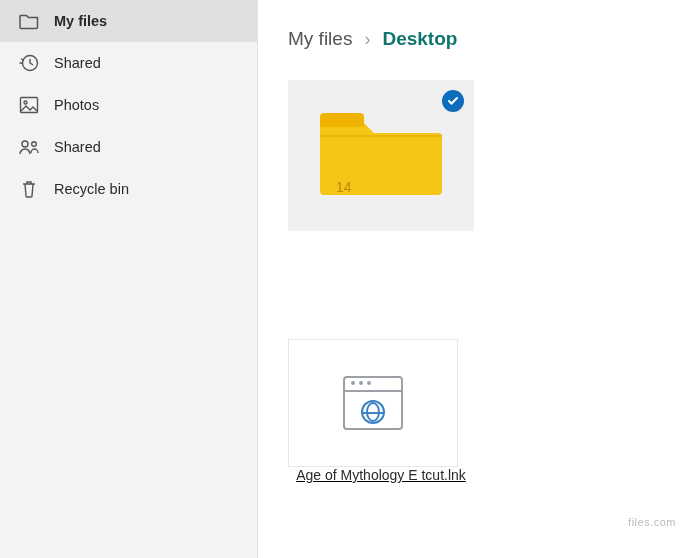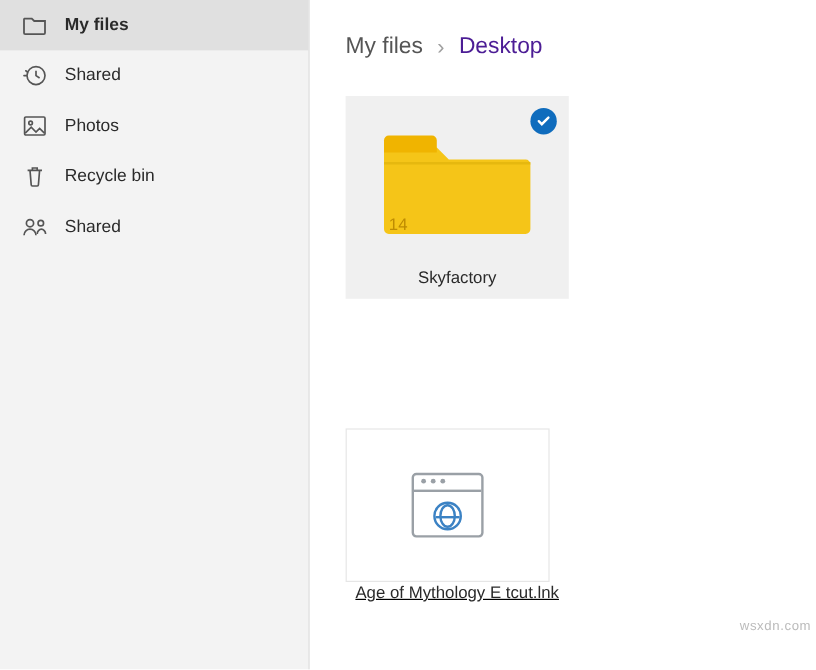--- a/index.html
+++ b/index.html
@@ -4,30 +4,30 @@
 <style>
 * { box-sizing: border-box; margin: 0; padding: 0; font-family: "Segoe UI", Arial, sans-serif; }
 body { width: 680px; height: 558px; overflow: hidden; background: #fff; display: flex; }
 .sidebar { width: 258px; background: #f3f3f3; border-right: 1px solid #e0e0e0; padding-top: 0; }
 .sidebar-item { display: flex; align-items: center; padding: 10px 18px; font-size: 14.5px; color: #2a2a2a; cursor: pointer; }
 .sidebar-item.selected { background: #e0e0e0; font-weight: 600; }
 .sidebar-item .icon { width: 22px; height: 22px; margin-right: 14px; display: inline-flex; align-items: center; justify-content: center; color: #5a5a5a; }
 .main { flex: 1; padding: 28px 22px; position: relative; }
 .breadcrumb { display: flex; align-items: center; font-size: 19px; color: #555; margin-bottom: 30px; margin-left: 8px; }
 .breadcrumb .sep { margin: 0 12px; color: #a0a0a0; font-size: 18px; }
-.breadcrumb .crumb.current { font-weight: 400; color: #4c1d95; }
+.breadcrumb .crumb.current { font-weight: 700; color: #0f766e; }
 .tiles { display: flex; flex-wrap: wrap; gap: 28px; margin-left: 8px; }
 .tile { width: 186px; text-align: center; position: relative; }
 .tile.selected { background: #f0f0f0; padding: 8px; width: 186px; }
 .tile .thumb { width: 170px; height: 125px; display: flex; align-items: center; justify-content: center; margin: 0 auto 10px; position: relative; }
 .tile .name { font-size: 14px; color: #2a2a2a; margin-bottom: 2px; }
 .tile .date { font-size: 12px; color: #888; }
 .check-badge { position: absolute; top: 10px; right: 10px; width: 22px; height: 22px; border-radius: 50%; background: #0f6cbd; display: flex; align-items: center; justify-content: center; }
 .folder-svg { width: 130px; height: 100px; }
-.folder-count { position: absolute; left: 28px; bottom: 18px; font-size: 14px; color: #be8c02; }
+.folder-count { position: absolute; left: 40px; bottom: 18px; font-size: 14px; color: #be8c02; }
 .file-thumb { border: 1px solid #e6e6e6; width: 170px; height: 128px; display:flex; align-items:center; justify-content:center; background:#fff; }
 .shortcut-ico { width: 60px; height: 54px; border: 2px solid #9aa0a6; border-radius: 4px; position: relative; }
 .shortcut-ico:before { content:""; position:absolute; top:0; left:0; right:0; height:12px; border-bottom:2px solid #9aa0a6; }
 .shortcut-ico .dots { position:absolute; top:3px; left:6px; display:flex; gap:4px; }
 .shortcut-ico .dots span { width:4px; height:4px; border-radius:50%; background:#9aa0a6; display:block; }
 .shortcut-ico .globe { position:absolute; top:22px; left:50%; transform:translateX(-50%); width:24px; height:24px; border:2px solid #3b82c4; border-radius:50%; }
 .shortcut-ico .globe:before{content:"";position:absolute;top:0;bottom:0;left:50%;width:10px;transform:translateX(-50%);border:2px solid #3b82c4;border-radius:50%;}
 .shortcut-ico .globe:after{content:"";position:absolute;left:0;right:0;top:50%;height:0;border-top:2px solid #3b82c4;}
 .watermark { position: absolute; right: 4px; bottom: 30px; font-size: 11px; color: #bbb; transform: none; letter-spacing:0.5px;}
 svg { display:block; }
@@ -59,36 +59,36 @@
       <svg width="20" height="18" viewBox="0 0 20 18" fill="none" stroke="#555" stroke-width="1.4">
           <rect x="1.5" y="1.5" width="17" height="15" rx="1"></rect>
           <circle cx="6.5" cy="6.5" r="1.5"></circle>
           <path d="M2 15l5-5 4 4 3-3 4 4"></path>
         </svg>
     </span>
     <span>Photos</span>
   </div>
   <div class="sidebar-item">
     <span class="icon">
-      <svg width="18" height="20" viewBox="0 0 18 20" fill="none" stroke="#555" stroke-width="1.4">
-          <path d="M3 5h12M7 5V3h4v2M5 5l1 12a1 1 0 0 0 1 1h4a1 1 0 0 0 1-1l1-12"></path>
-        </svg>
-    </span>
-    <span>Recycle bin</span>
-  </div>
-  <div class="sidebar-item">
-    <span class="icon">
       <svg width="22" height="18" viewBox="0 0 22 18" fill="none" stroke="#555" stroke-width="1.4">
           <circle cx="7" cy="6" r="3"></circle>
           <path d="M2 16c0-3 2.5-5 5-5s5 2 5 5"></path>
           <circle cx="16" cy="6" r="2.3"></circle>
           <path d="M13 15c0-2.3 1.8-4 3.5-4s3.5 1.7 3.5 4"></path>
         </svg>
     </span>
     <span>Shared</span>
+  </div>
+  <div class="sidebar-item">
+    <span class="icon">
+      <svg width="18" height="20" viewBox="0 0 18 20" fill="none" stroke="#555" stroke-width="1.4">
+          <path d="M3 5h12M7 5V3h4v2M5 5l1 12a1 1 0 0 0 1 1h4a1 1 0 0 0 1-1l1-12"></path>
+        </svg>
+    </span>
+    <span>Recycle bin</span>
   </div>
 </div>
 
 <div class="main">
   <div class="breadcrumb">
     <span class="crumb">My files</span>
     <span class="sep">›</span>
     <span class="crumb current">Desktop</span>
   </div>
 
@@ -101,33 +101,32 @@
           </svg>
       </div>
       <div class="thumb">
         <svg class="folder-svg" viewBox="0 0 130 100">
           <path d="M8 22 h40 l10 10 h64 a4 4 0 0 1 4 4 v54 a4 4 0 0 1 -4 4 H8 a4 4 0 0 1 -4 -4 V26 a4 4 0 0 1 4-4 z" fill="#f5c518"></path>
           <path d="M8 12 h36 a4 4 0 0 1 4 4 v10 H4 v-10 a4 4 0 0 1 4-4 z" fill="#f0b400"></path>
           <path d="M4 34 h122 v2 H4z" fill="#e6b80f"></path>
         </svg>
         <span class="folder-count">14</span>
       </div>
-      <div class="name">Skyfactory</div>
     </div>
 
     <div class="tile" style="margin-top:80px;text-decoration:underline;">
       <div class="file-thumb">
         <div class="shortcut-ico">
           <div class="dots">
               <span></span>
               <span></span>
               <span></span>
             </div>
           <div class="globe"></div>
         </div>
       </div>
       <div class="name">Age of Mythology E                              tcut.lnk</div>
     </div>
 
   </div>
 
-  <div class="watermark">wsxdn.com</div>
+  <div class="watermark">files.com</div>
 </div>
 
 </body></html>

